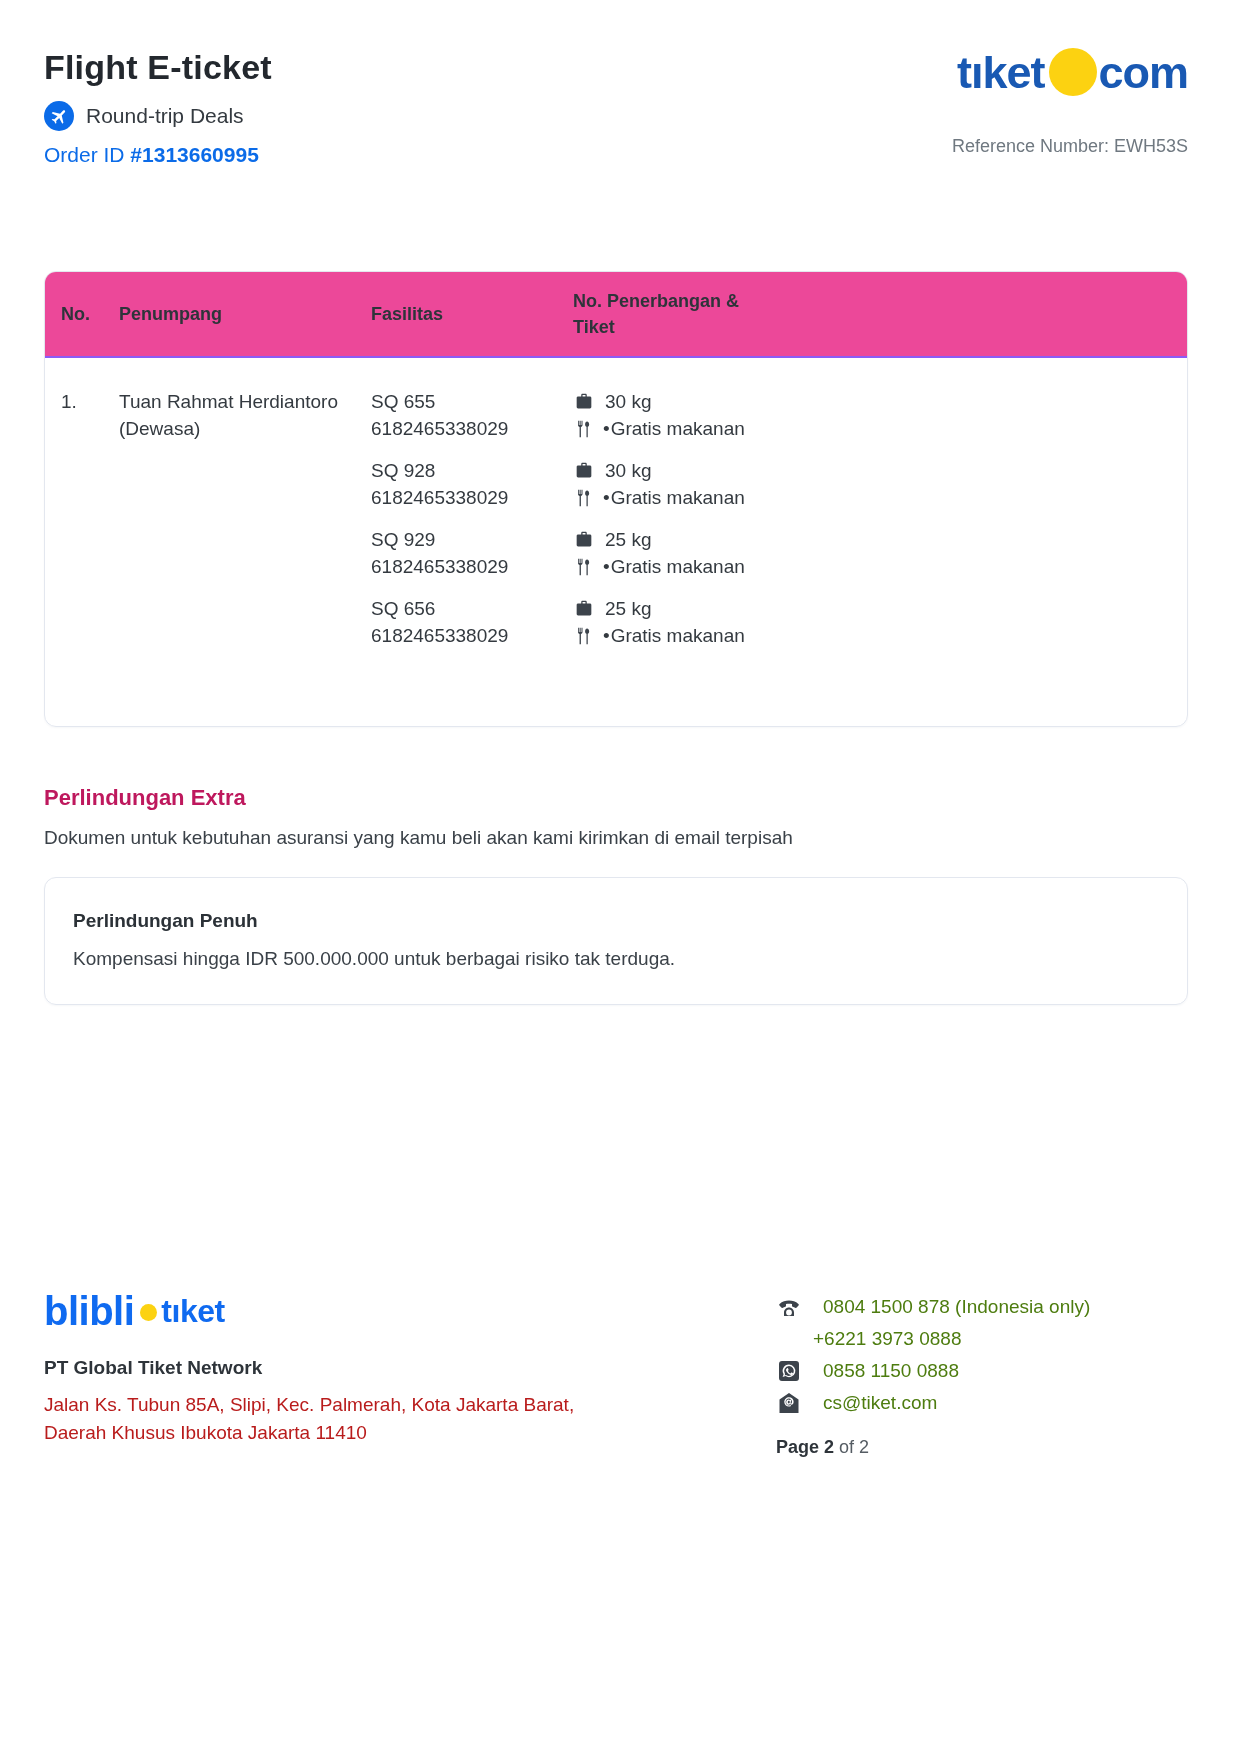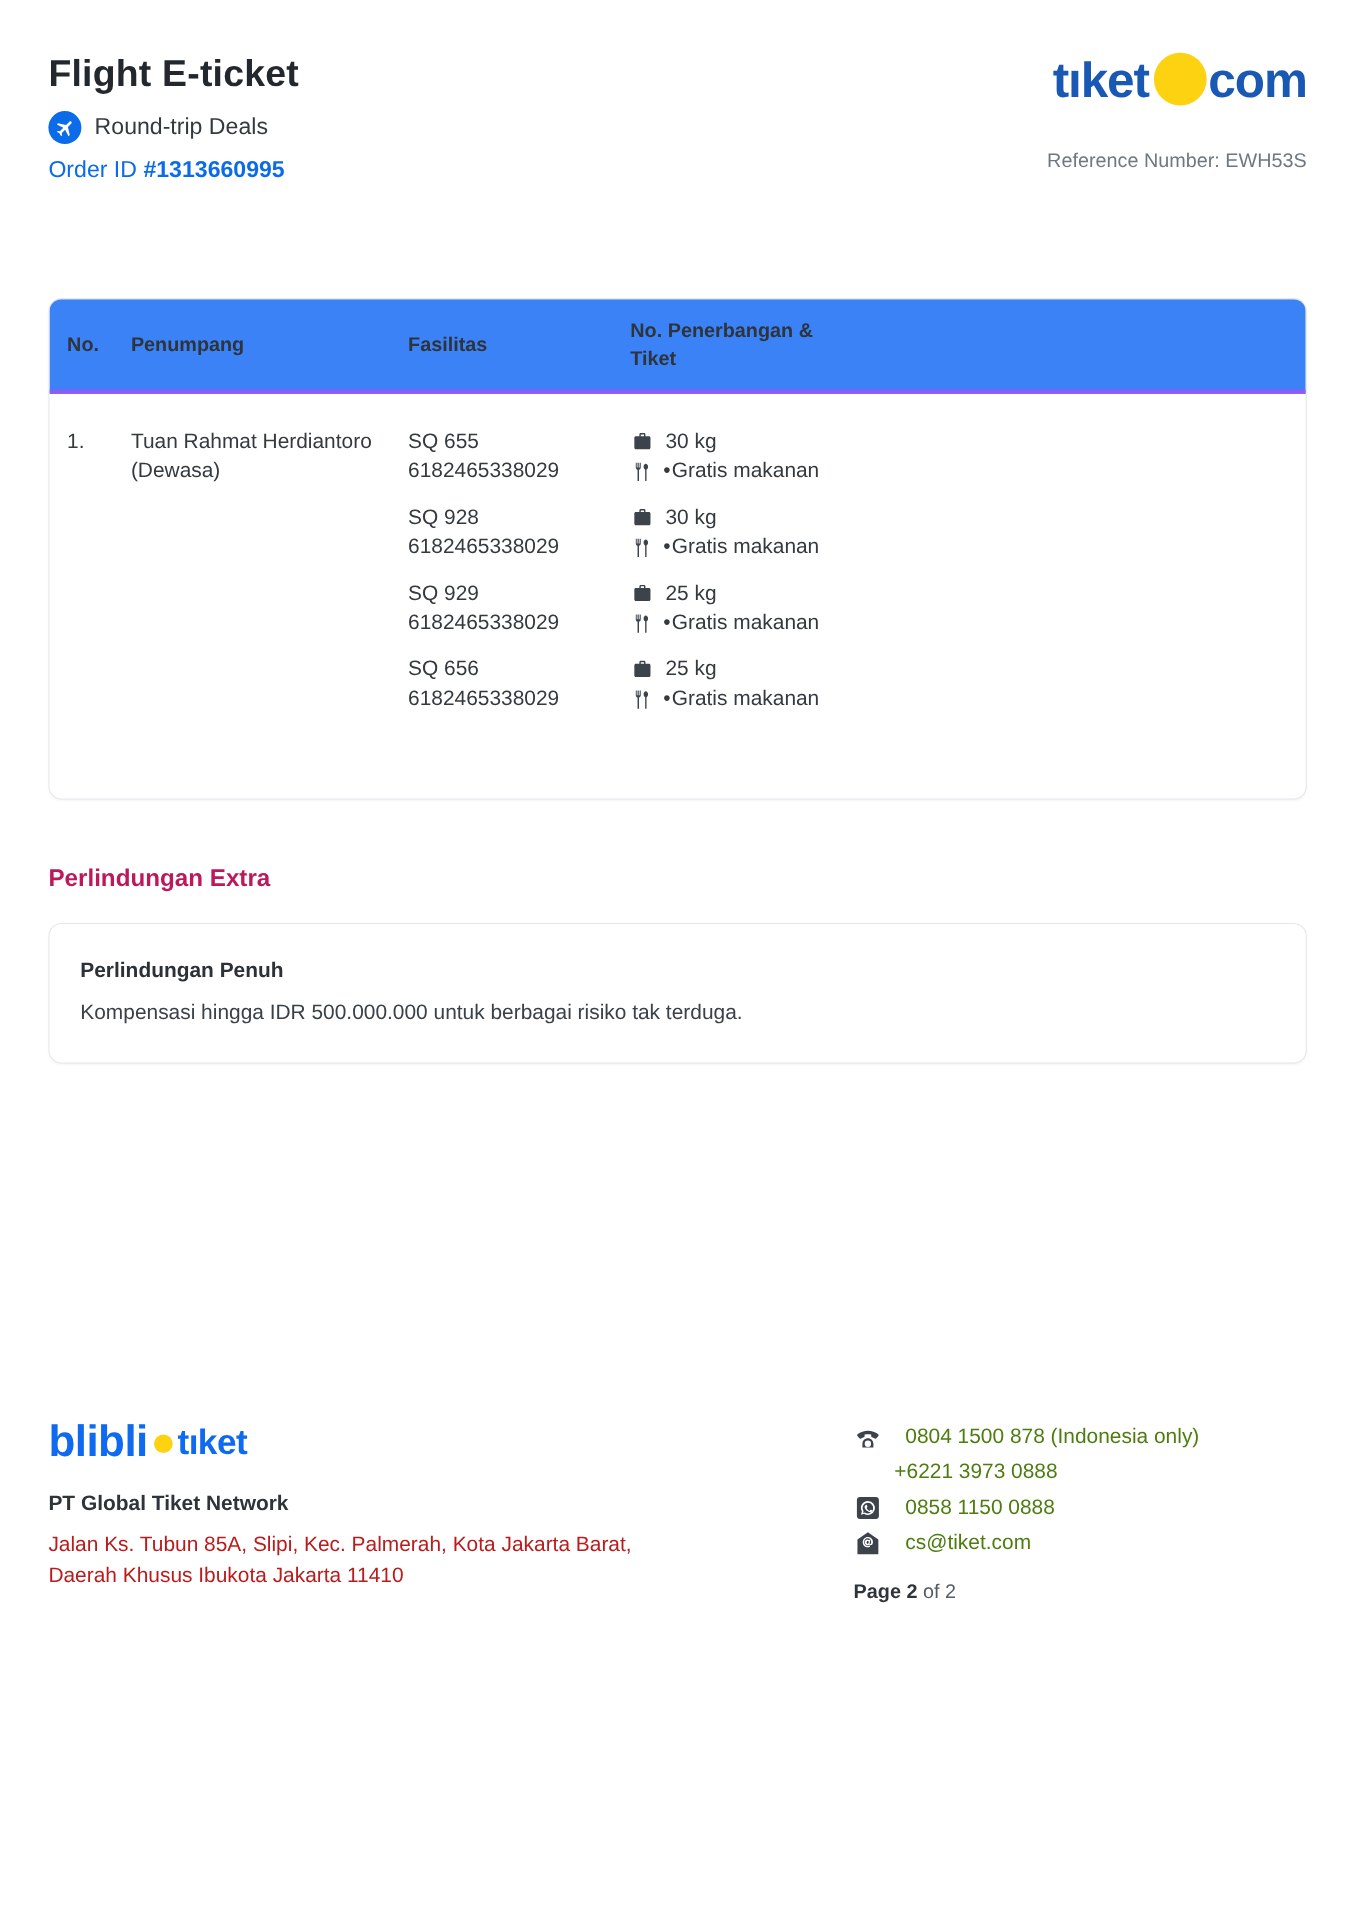--- a/index.html
+++ b/index.html
@@ -38,21 +38,21 @@
 
   
   .card {
     margin-top:104px;
     border:1px solid #e3e7ef; border-radius:12px;
     box-shadow:0 1px 2px rgba(30,40,70,.04);
     overflow:hidden;
   }
   .t-header {
     display:grid; grid-template-columns:58px 252px 202px 1fr;
-    background:#3b82f6; border-bottom:4px solid #8b5cf6;
+    background:#ec4899; border-bottom:2px solid #8b5cf6;
     min-height:86px; align-items:center; padding:0 16px;
   }
   .t-header .th { font-size:18px; font-weight:700; color:#2e343a; line-height:26px; }
   .th-flight { max-width:175px; }
   .t-row {
     display:grid; grid-template-columns:58px 252px 202px 1fr;
     padding:30px 16px 62px;
   }
   .cell { font-size:19px; line-height:27px; color:#343a40; }
   .pass-name, .pass-type { display:block; padding-right:24px; }
@@ -217,20 +217,21 @@
               </svg>
             <span><span class="bullet">•</span><span>Gratis makanan</span></span>
           </div>
         </div>
       </div>
     </div>
   </div>
 
   <div class="section">
     <div class="sec-title">Perlindungan Extra</div>
+    <div class="sec-desc">Dokumen untuk kebutuhan asuransi yang kamu beli akan kami kirimkan di email terpisah</div>
     <div class="pcard">
       <div class="pcard-title">Perlindungan Penuh</div>
       <div class="pcard-text">Kompensasi hingga IDR 500.000.000 untuk berbagai risiko tak terduga.</div>
     </div>
   </div>
 
   <div class="spacer"></div>
 
   <div class="footer">
     <div>

